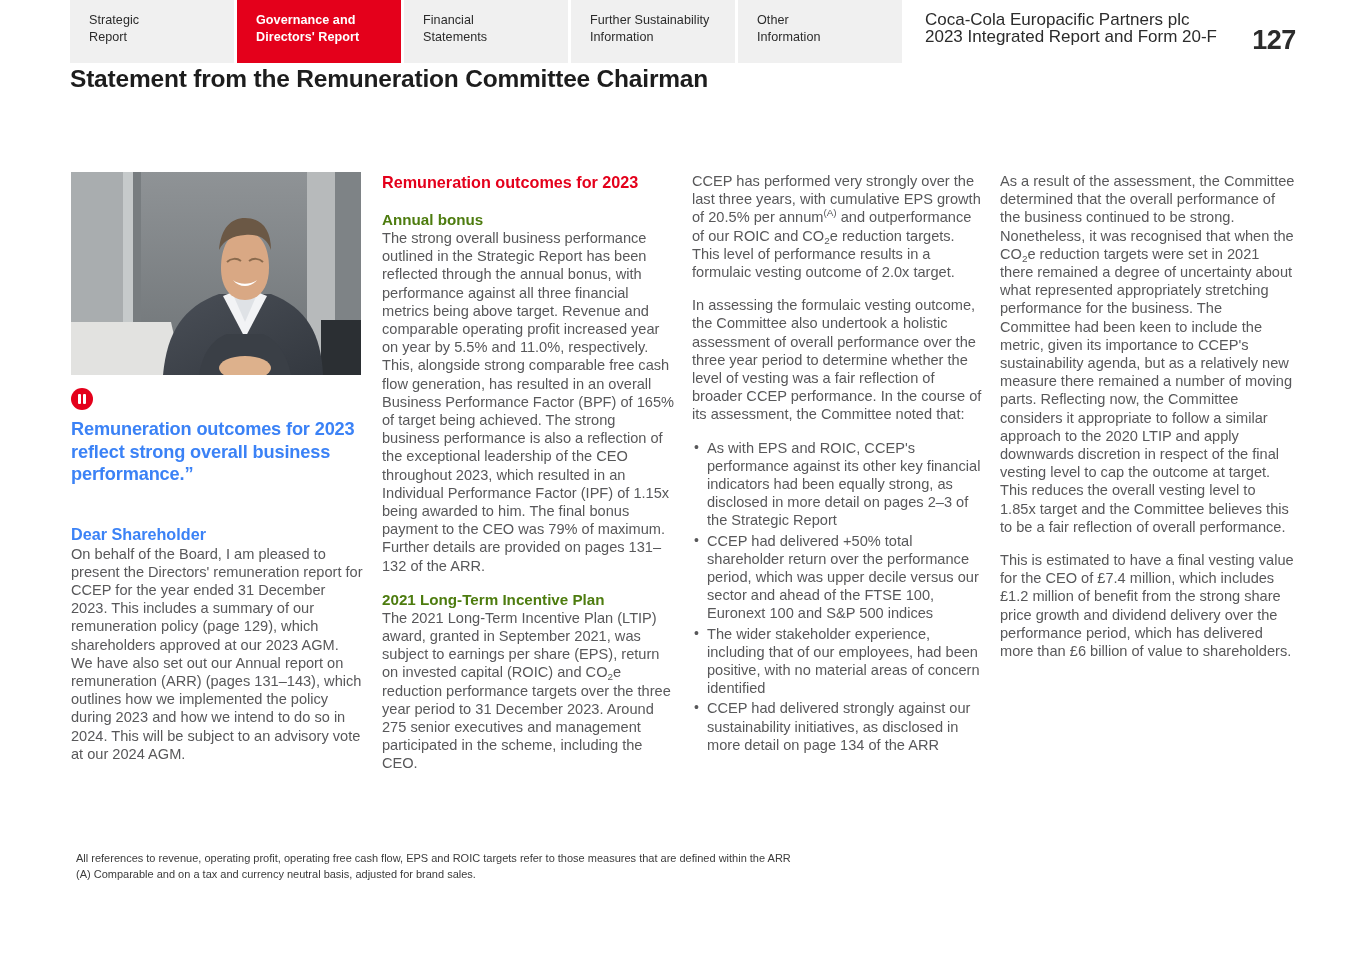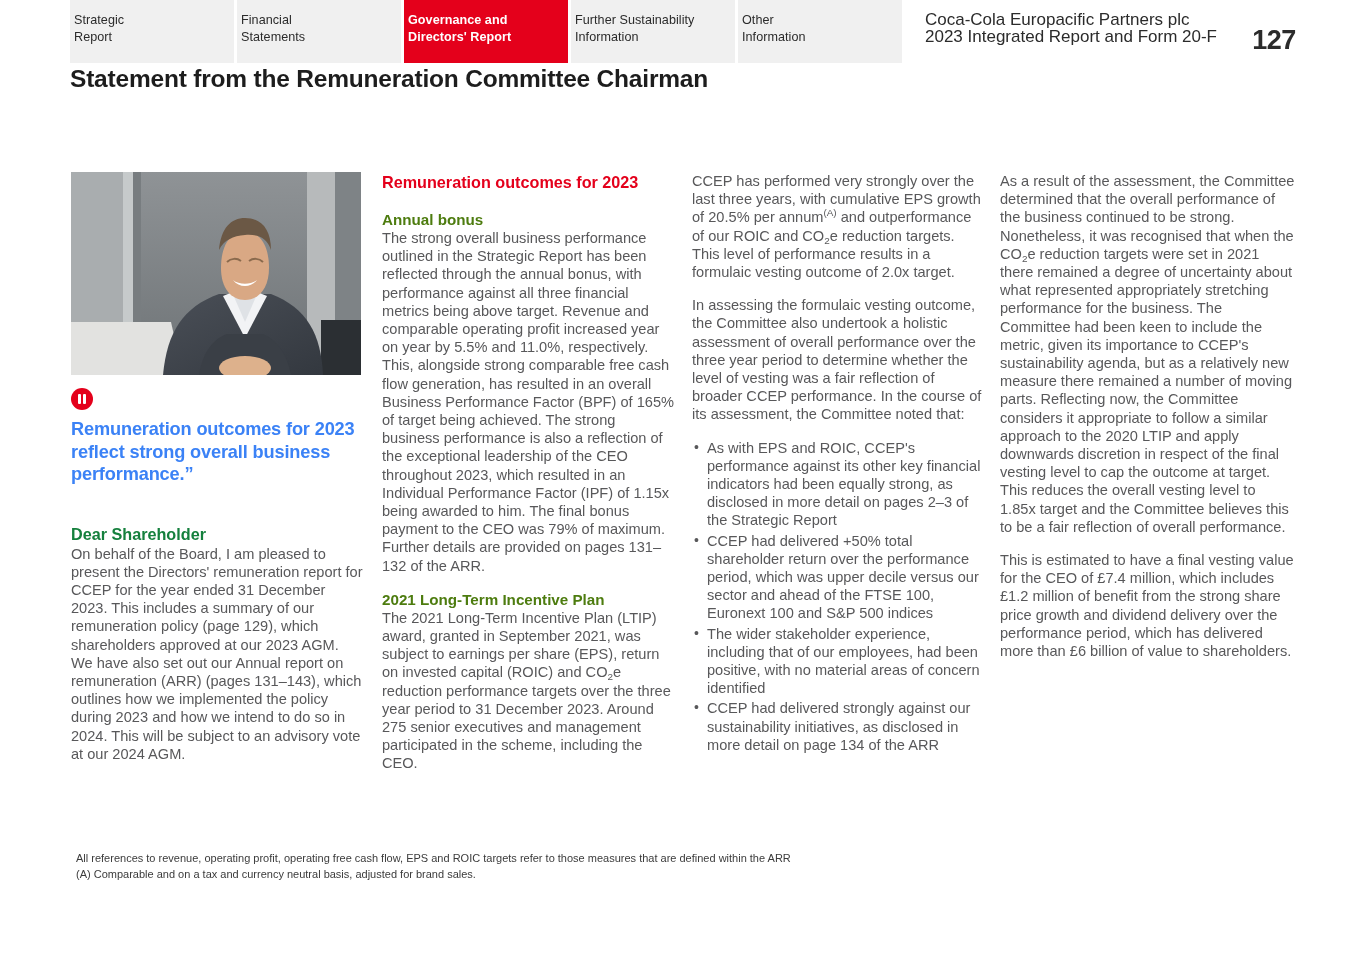--- a/index.html
+++ b/index.html
@@ -30,21 +30,21 @@
     display: flex;
     align-items: stretch;
   }
 
   .nav-tab {
     width: 164px;
     margin-right: 3px;
     background: #f0f0f0;
     display: flex;
     align-items: center;
-    padding-left: 4px;
+    padding-left: 19px;
     padding-bottom: 6px;
   }
 
   .nav-tab.active {
     background: #e4001b;
   }
 
   .nav-tab .tab-text {
     font-size: 12.6px;
     line-height: 16.5px;
@@ -147,21 +147,21 @@
     font-size: 18.2px;
     line-height: 22.5px;
     font-weight: 700;
     color: #3b82f6;
     letter-spacing: -0.15px;
   }
 
   .section-heading {
     font-size: 16.2px;
     font-weight: 700;
-    color: #15803d;
+    color: #3b82f6;
     line-height: 20px;
     margin-top: 38px;
     margin-bottom: 1px;
   }
 
   .col-heading-red {
     font-size: 16.2px;
     font-weight: 700;
     color: #e4001b;
     line-height: 20px;
@@ -218,31 +218,31 @@
 
   <div class="navbar">
 
     <div class="nav-tab">
       <div class="tab-text">
         <span>Strategic</span><br>
         <span>Report</span>
       </div>
     </div>
 
+    <div class="nav-tab active">
+      <div class="tab-text">
+        <span>Governance and</span><br>
+        <span>Directors' Report</span>
+      </div>
+    </div>
+
     <div class="nav-tab">
       <div class="tab-text">
         <span>Financial</span><br>
         <span>Statements</span>
-      </div>
-    </div>
-
-    <div class="nav-tab active">
-      <div class="tab-text">
-        <span>Governance and</span><br>
-        <span>Directors' Report</span>
       </div>
     </div>
 
     <div class="nav-tab">
       <div class="tab-text">
         <span>Further Sustainability</span><br>
         <span>Information</span>
       </div>
     </div>
 

